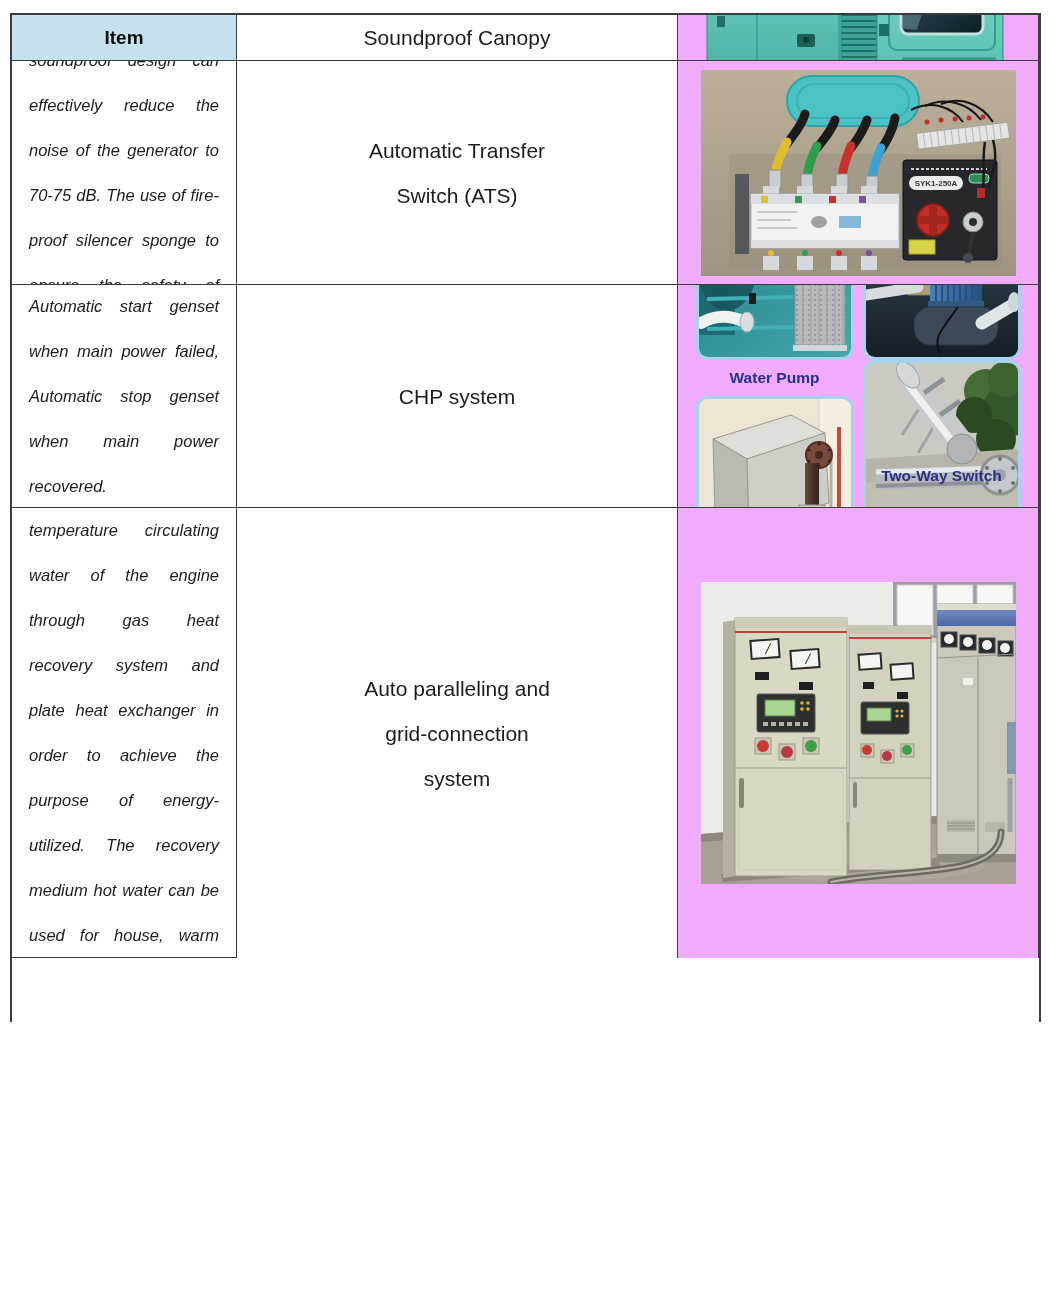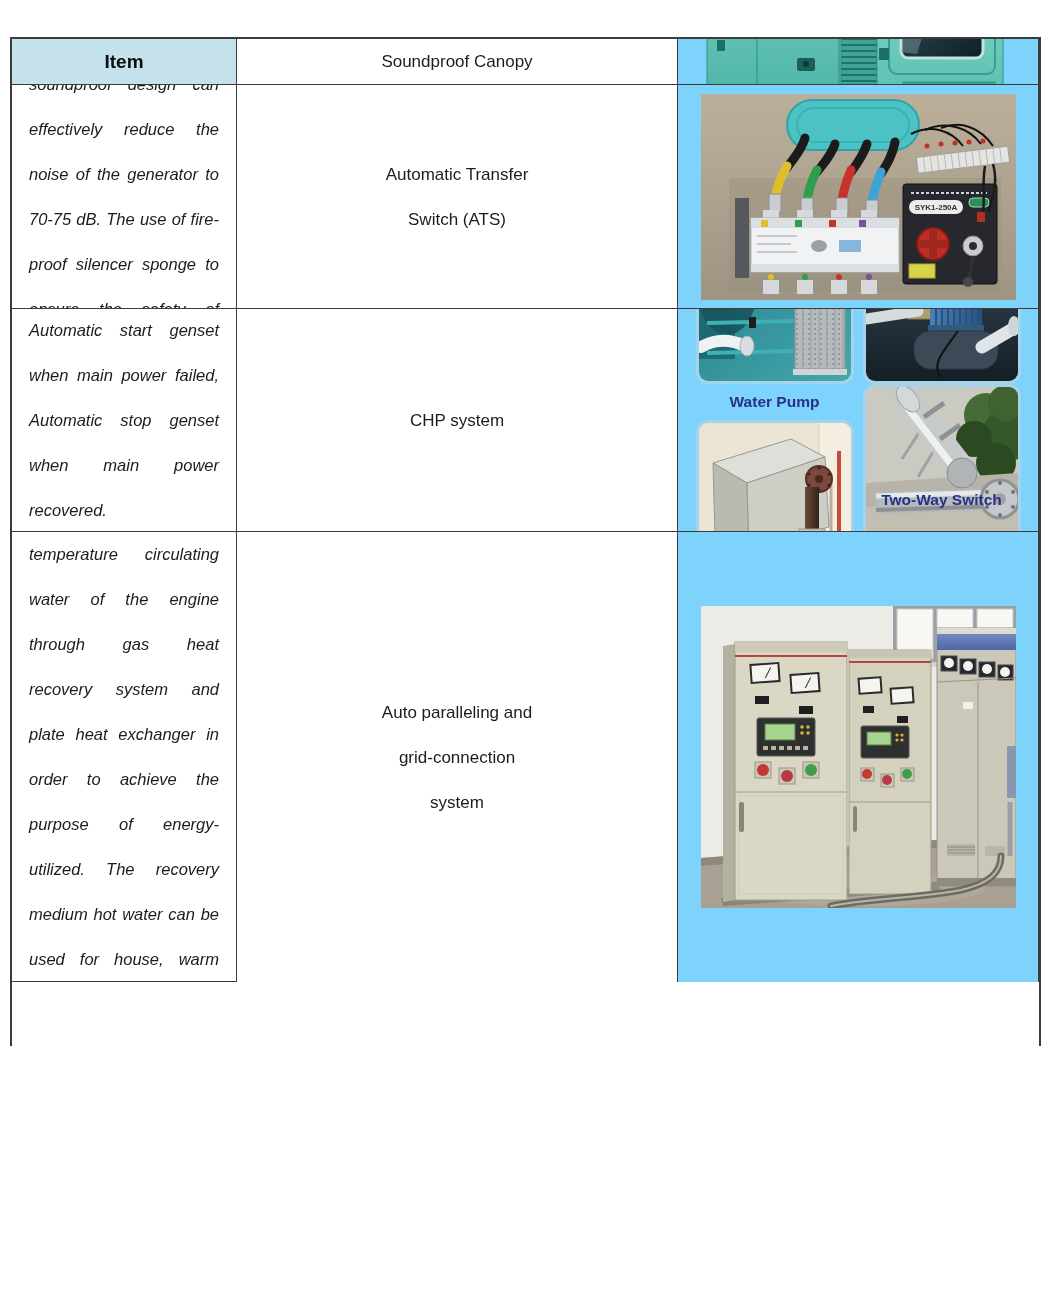--- a/index.html
+++ b/index.html
@@ -1,31 +1,31 @@
 <!DOCTYPE html>
 <html><head>
 <meta charset="utf-8">
 <style>
   html,body{margin:0;padding:0;background:#fff;}
   .page{position:relative;width:1060px;height:1022px;background:#fff;overflow:hidden;
-        font-family:"Liberation Sans","DejaVu Sans",sans-serif;color:#1c1c1c;margin-top:24px;}
+        font-family:"Liberation Sans","DejaVu Sans",sans-serif;color:#1c1c1c;}
   .tbl{position:absolute;left:10px;top:13px;display:grid;
        grid-template-columns:225px 441px 361px;
        grid-template-rows:46px 224px 223px 450px 316px;
        border:2px solid #3c3c3c;background:#fff;}
   .cell{border-right:1.5px solid #3c3c3c;border-bottom:1.5px solid #3c3c3c;
         display:flex;align-items:center;justify-content:center;box-sizing:border-box;overflow:hidden;}
   .lastcol{border-right:none;}
   .lastrow{border-bottom:none;}
   .hcell{background:#c4e1ec;font-weight:bold;font-size:19px;color:#0e0e0e;}
-  .item-cell{flex-direction:column;text-align:right;font-size:17px;}
+  .item-cell{flex-direction:column;text-align:right;font-size:21px;}
   .item-cell div{line-height:45px;}
   .exp-cell{justify-content:flex-start;padding:0 17px;font-style:italic;}
   .exp-cell p{margin:0;font-size:16.5px;line-height:45px;text-align:justify;width:100%;}
-  .pic-cell{background:#7dd3fc;}
+  .pic-cell{background:#f0abfc;}
   .chp{display:grid;grid-template-columns:158px 158px;grid-template-rows:160px 36px 160px 36px;column-gap:9px;}
   .chp-card{width:152px;height:154px;border:3px solid #a6d3ea;border-radius:12px;overflow:hidden;background:#cfe8f2;}
   .chp-card svg{display:block;}
   .chp-label{display:flex;align-items:center;justify-content:center;font-weight:bold;
              font-size:15.5px;color:#2b3087;white-space:nowrap;overflow:visible;}
   svg text{font-family:"Liberation Sans","DejaVu Sans",sans-serif;}
 </style>
 </head>
 <body>
 

